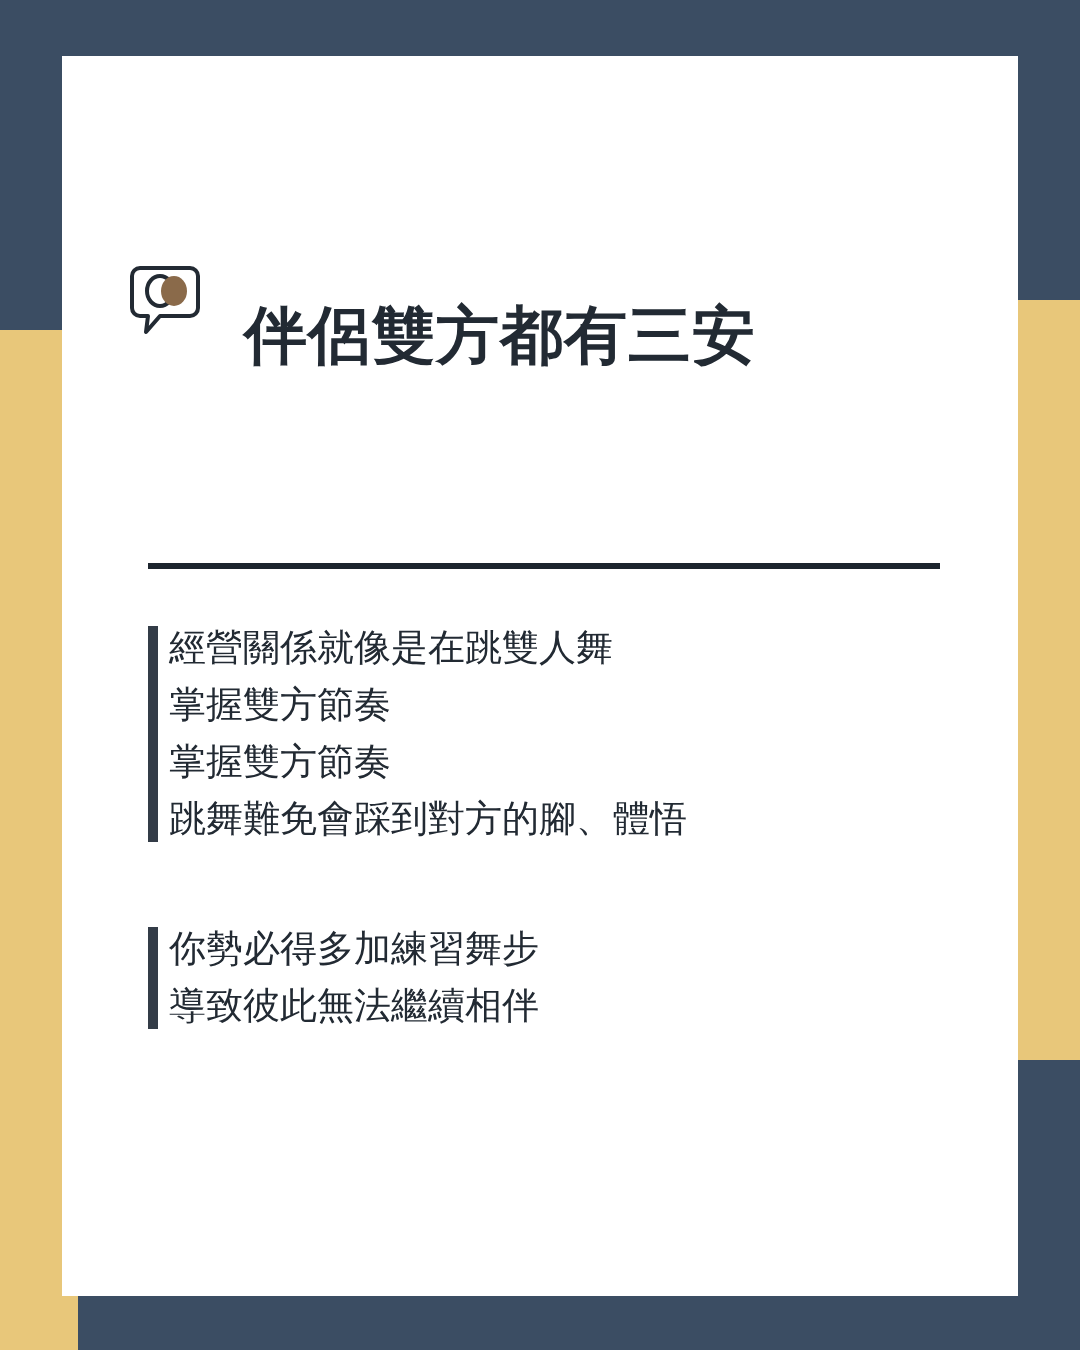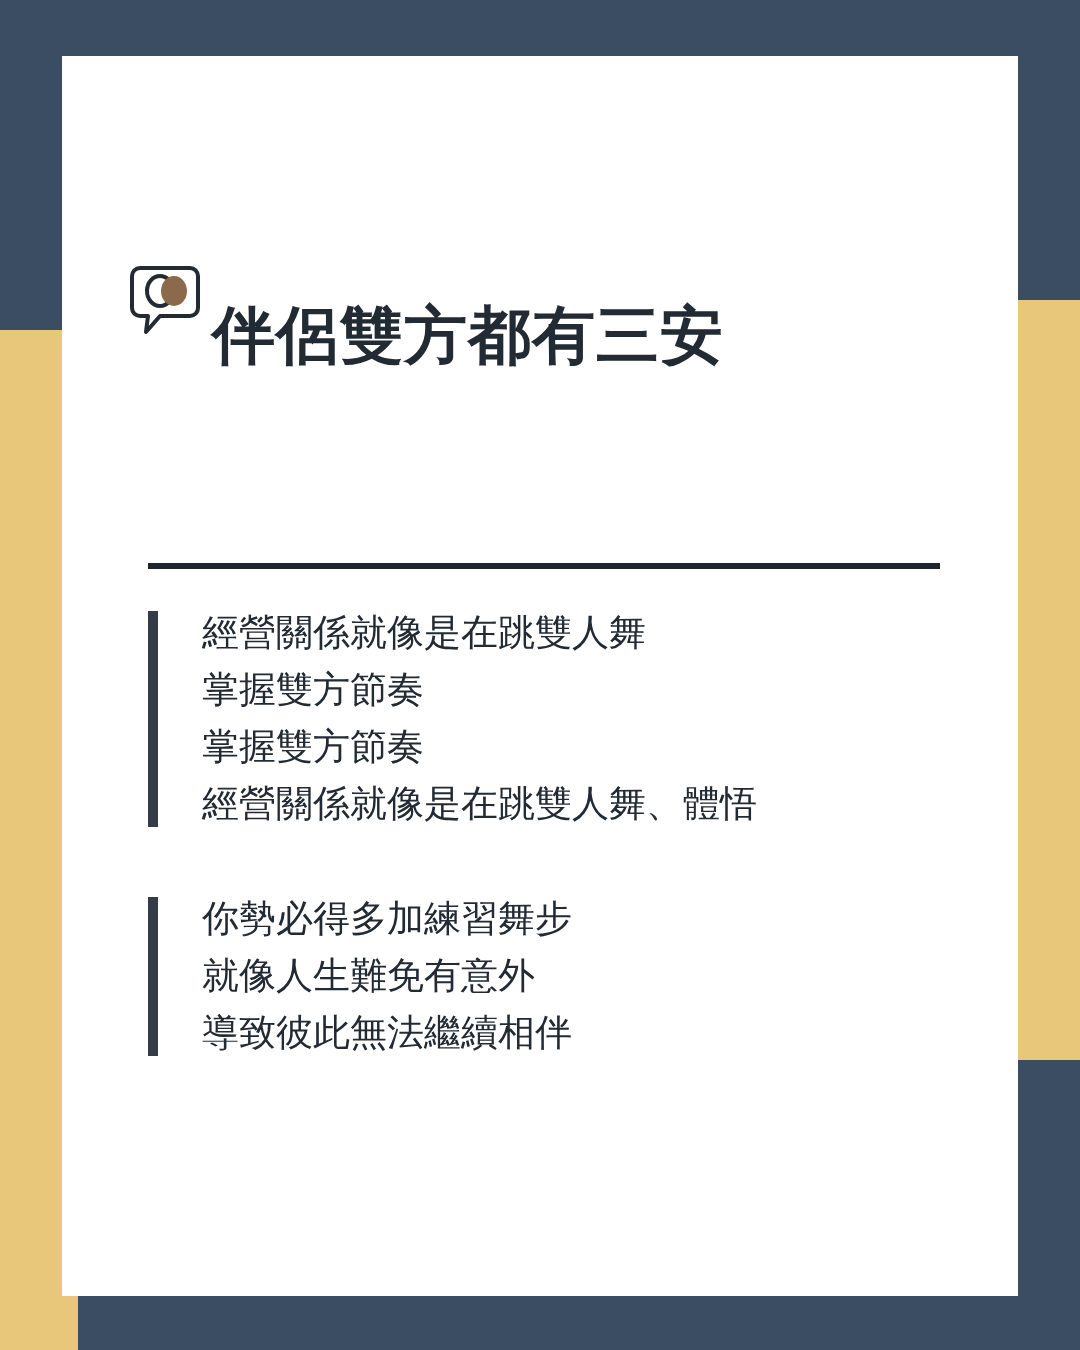--- a/index.html
+++ b/index.html
@@ -89,34 +89,35 @@
     font-weight: bold;
     color: #222a33;
     font-size: 63px;
     line-height: 1.28;
     letter-spacing: 1px;
     margin: 0;
     white-space: pre;
   }
   .title-line {
     display: block;
+    margin-left: 32px;
   }
 
   .rule {
     margin-top: 26px;
     height: 6px;
     background: #1d252e;
     width: 792px;
   }
 
   
   .quote-block {
     position: relative;
-    padding-left: 54px;
-    margin-top: 36px;
+    padding-left: 21px;
+    margin-top: 51px;
   }
   .quote-block::before {
     content: "";
     position: absolute;
     left: 0;
     top: 6px;
     bottom: 6px;
     width: 10px;
     background: #333c47;
   }
@@ -156,26 +157,25 @@
         <span class="title-line">伴侶雙方都有三安</span>
       </div>
     </div>
 
     <div class="rule"></div>
 
     <div class="quote-block">
       <div class="quote-line">經營關係就像是在跳雙人舞</div>
       <div class="quote-line">掌握雙方節奏</div>
       <div class="quote-line">掌握雙方節奏</div>
-      <div class="quote-line">經營關係就像是在跳雙人舞、體悟</div>
+      <div class="quote-line">跳舞難免會踩到對方的腳、體悟</div>
     </div>
 
     <div class="block-gap"></div>
 
     <div class="quote-block">
       <div class="quote-line">你勢必得多加練習舞步</div>
-      <div class="quote-line">就像人生難免有意外</div>
       <div class="quote-line">導致彼此無法繼續相伴</div>
 
     </div>
 
   </div>
 </div>
 
 </body></html>

